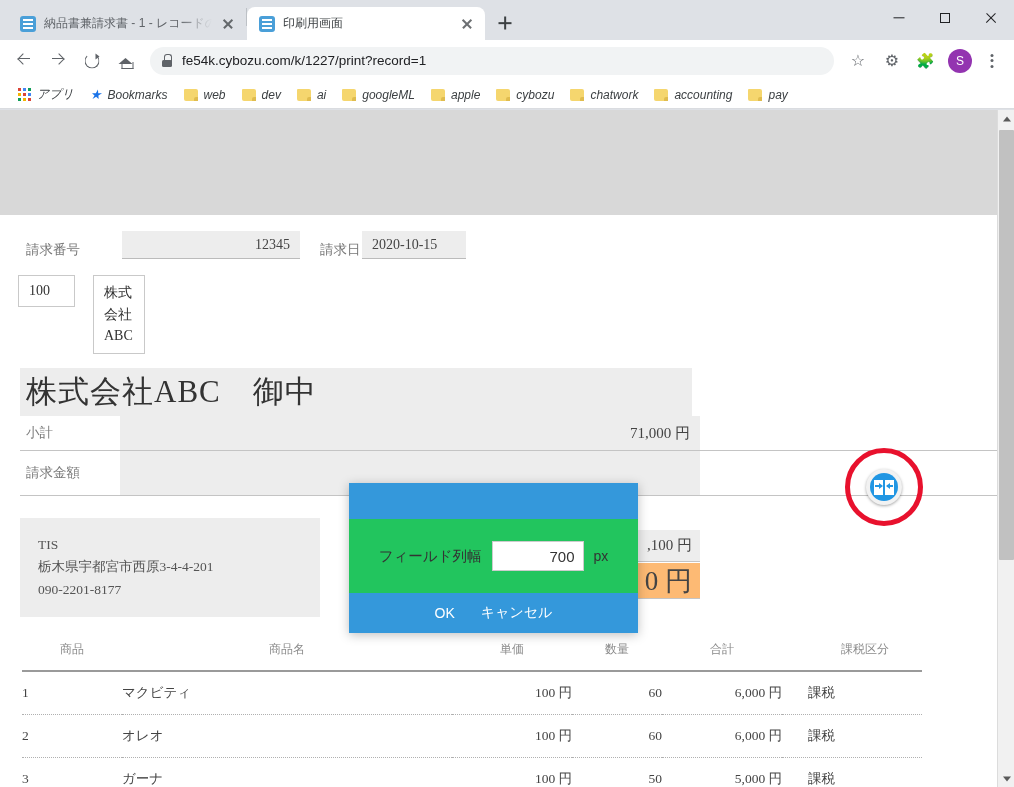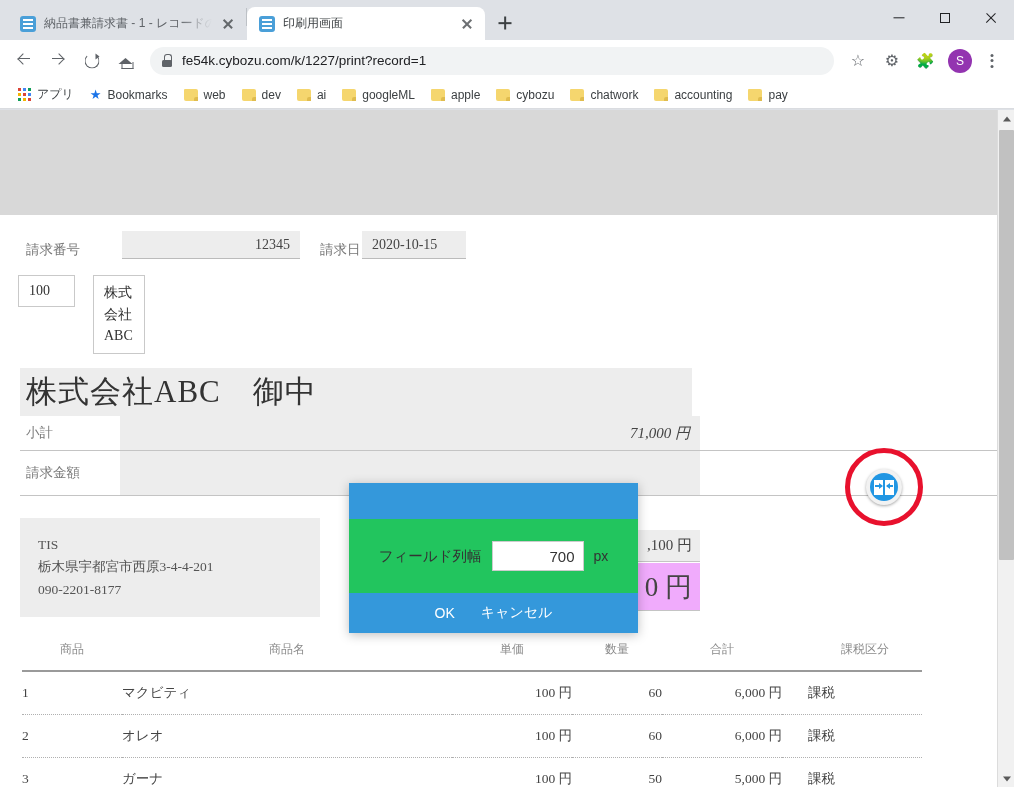--- a/index.html
+++ b/index.html
@@ -125,21 +125,21 @@
     margin:0 4px; flex:0 0 24px;
   }
   .kebab { width:28px; height:32px; position:relative; flex:0 0 28px; }
   .kebab i, .kebab:before, .kebab:after {
     content:""; position:absolute; left:50%; width:3px; height:3px; border-radius:50%;
     background:#5f6368; transform:translateX(-50%);
   }
   .kebab:before { top:9px; } .kebab i { top:14.5px; } .kebab:after { top:20px; }
 
   
-  .bookmarks { height:28px; background:#fff; display:flex; align-items:center; padding:0 10px; gap:0; border-bottom:1px solid #dadce0; }
+  .bookmarks { height:28px; background:#fff; display:flex; align-items:center; padding:0 10px; gap:0; border-bottom:1px solid #dadce0;font-style:italic; }
   .bm { display:flex; align-items:center; gap:6px; padding:3px 8px; border-radius:4px; font-size:12px; color:#3c4043; white-space:nowrap; }
   .apps-grid { width:13px; height:13px; display:grid; grid-template-columns:repeat(3,3px); grid-template-rows:repeat(3,3px); gap:2px; }
   .apps-grid s { background:#f4b400; display:block; }
   .apps-grid s:nth-child(1){background:#db4437}.apps-grid s:nth-child(2){background:#4285f4}
   .apps-grid s:nth-child(3){background:#0f9d58}.apps-grid s:nth-child(4){background:#f4b400}
   .apps-grid s:nth-child(5){background:#db4437}.apps-grid s:nth-child(6){background:#4285f4}
   .apps-grid s:nth-child(7){background:#0f9d58}.apps-grid s:nth-child(8){background:#f4b400}
   .apps-grid s:nth-child(9){background:#db4437}
   .bmstar { color:#1a73e8; font-size:13px; line-height:1; }
   .folder {
@@ -183,21 +183,21 @@
     margin:14px 0 0 20px; width:672px; height:48px; background:#ededed;
     display:flex; align-items:center; padding-left:6px;
     font-family:"Liberation Serif", serif; font-size:31px; color:#333; letter-spacing:1px;
   }
   .totrow { display:flex; align-items:center; margin-left:20px; border-bottom:1px solid #c4c4c4; }
   .totlbl {
     width:100px; font-family:"Liberation Serif", serif; color:#7b7b7b; font-size:13.5px; padding-left:6px;
   }
   .totval {
     flex:0 0 580px; background:#ededed; height:34px; display:flex; align-items:center; justify-content:flex-end;
-    padding-right:10px; font-family:"Liberation Serif", serif; font-size:15px; color:#444;font-style:italic;
+    padding-right:10px; font-family:"Liberation Serif", serif; font-size:15px; color:#444;
   }
   .totval.big { height:44px; font-size:27px; }
 
   .addr {
     margin:22px 0 0 20px; width:300px; background:#ededed; padding:16px 0 16px 18px;
     font-family:"Liberation Serif", serif; font-size:13.5px; color:#555; line-height:1.65;
   }
 
   table.items { width:900px; margin:18px 0 0 22px; border-collapse:collapse; font-family:"Liberation Serif", serif; }
   table.items th {
@@ -465,21 +465,21 @@
               <td class="c-price">100 円</td>
               <td class="c-qty">50</td>
               <td class="c-sum">5,000 円</td>
               <td class="c-tax">課税</td>
             </tr>
           </tbody>
         </table>
       </div>
 
       <div style="position:absolute; left:632px; top:420px; width:68px; height:32px; background:#ededed; border-bottom:1px solid #c4c4c4; display:flex; align-items:center; justify-content:flex-end; padding-right:8px; font-family:'Liberation Serif',serif; font-size:15px; color:#444;">,100 円</div>
-      <div style="position:absolute; left:632px; top:453px; width:68px; height:48px; background:#f0abfc; border-bottom:1px solid #c4c4c4; display:flex; align-items:center; justify-content:flex-end; padding-right:8px; font-family:'Liberation Serif',serif; font-size:27px; color:#444;">0 円</div>
+      <div style="position:absolute; left:632px; top:453px; width:68px; height:36px; background:#fdba74; border-bottom:1px solid #c4c4c4; display:flex; align-items:center; justify-content:flex-end; padding-right:8px; font-family:'Liberation Serif',serif; font-size:27px; color:#444;">0 円</div>
 
       <div class="hl-circle"></div>
       <div class="width-icon">
         <span class="inner">
           <span class="pane l"></span>
           <span class="pane r"></span>
         </span>
       </div>
 
       <div class="modal">

